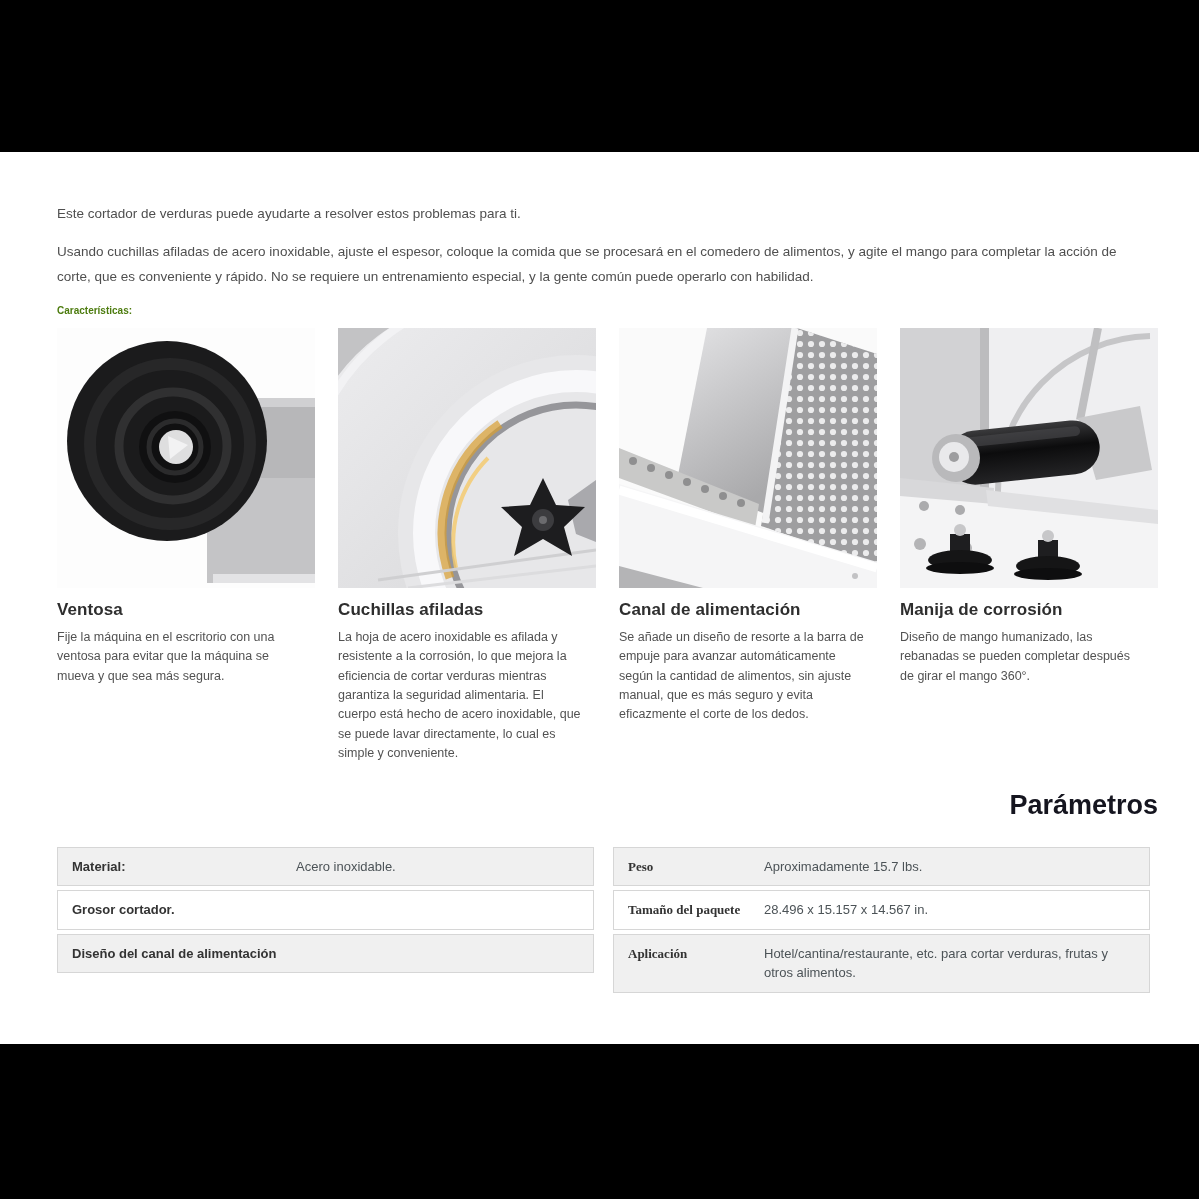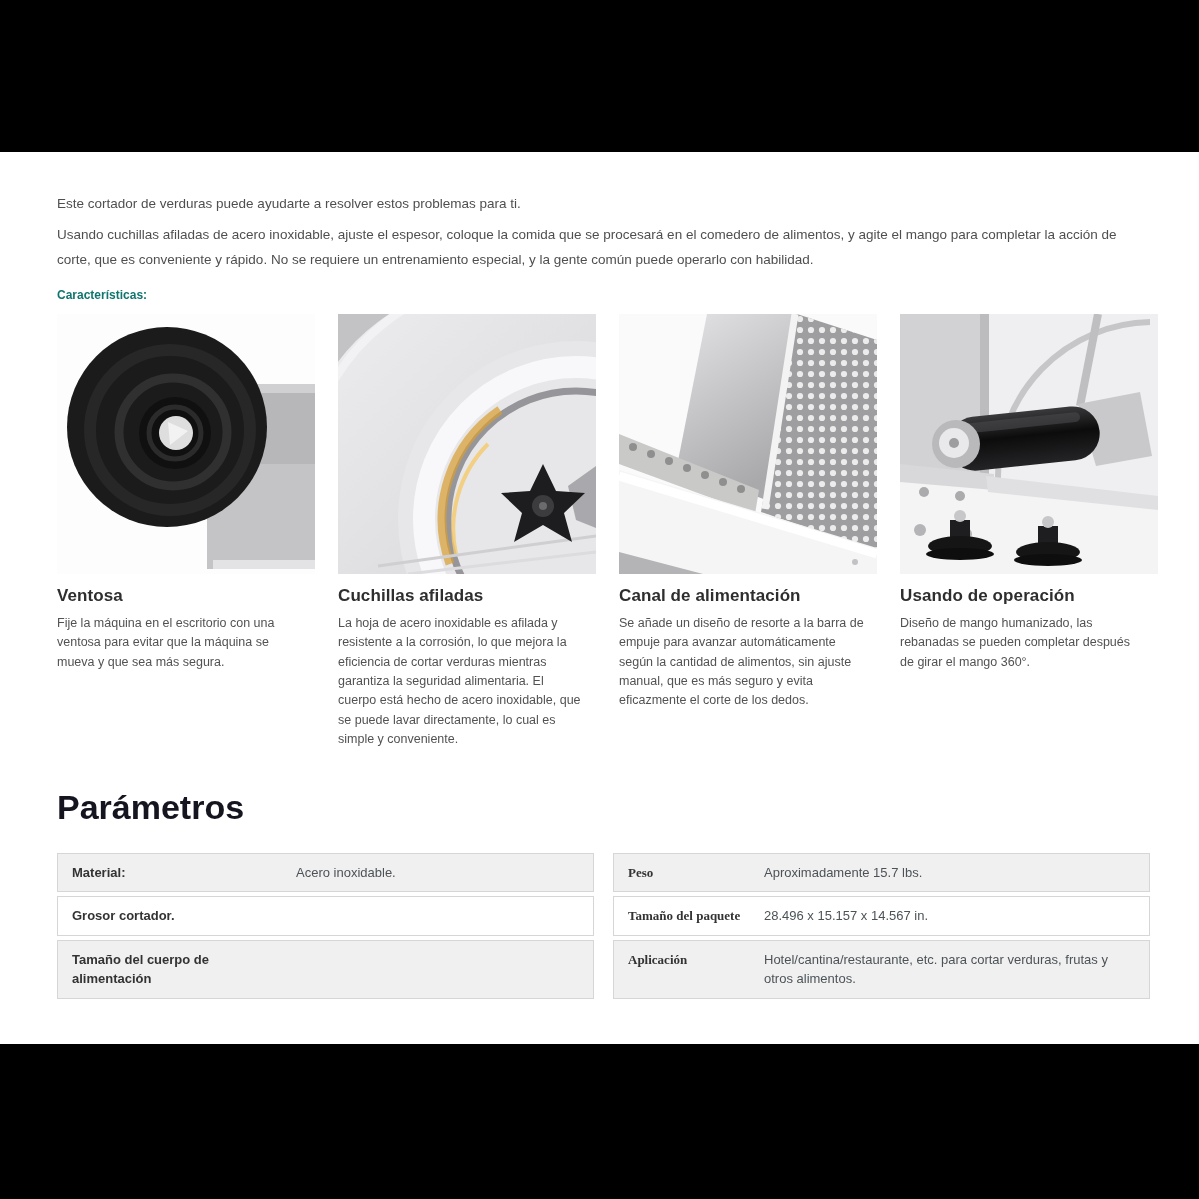--- a/index.html
+++ b/index.html
@@ -1,31 +1,31 @@
 <!DOCTYPE html>
 <html><head>
 <meta charset="utf-8">
 <style>
   html,body{margin:0;padding:0;background:#000;}
   .page{position:relative;width:1199px;height:1199px;background:#ffffff;overflow:hidden;
         font-family:"Liberation Sans",sans-serif;}
   .letterbox{position:absolute;left:0;width:1199px;background:#000000;}
   .letterbox.top{top:0;height:152px;}
   .letterbox.bottom{top:1044px;height:155px;}
-  .content{position:absolute;left:57px;top:154px;width:1101px;color:#4a4a4a;}
+  .content{position:absolute;left:57px;top:164px;width:1101px;color:#4a4a4a;}
   .intro-p{font-size:13.5px;line-height:1.8;color:#4f4f4f;margin:0;width:1085px;}
   .intro-p.first{margin-top:38px;}
-  .intro-p.second{margin-top:7px;}
-  .features-heading{margin:16px 0 0 0;font-size:12px;font-weight:bold;color:#0f766e;}
+  .intro-p.second{margin-top:14px;}
+  .features-heading{margin:16px 0 0 0;font-size:10px;font-weight:bold;color:#4d7c0f;}
   .features-row{display:flex;gap:23px;margin-top:12px;}
   .feature-col{width:258px;flex:0 0 258px;}
   .feature-img{width:258px;height:260px;display:block;}
   .feature-title{margin:12px 0 0 0;font-size:17px;font-weight:bold;color:#2e2e2e;letter-spacing:.1px;}
   .feature-desc{margin:8px 0 0 0;font-size:12.5px;line-height:1.55;color:#525252;width:246px;}
-  .params-heading{margin:38px 0 0 0;text-align:left;font-size:34px;font-weight:bold;color:#15151f;}
+  .params-heading{margin:26px 0 0 0;text-align:right;font-size:27px;font-weight:bold;color:#15151f;}
   .tables-row{display:flex;gap:19px;margin-top:26px;width:1093px;}
   .param-table{flex:0 0 537px;width:537px;display:flex;flex-direction:column;gap:4px;}
   .param-row{display:flex;border:1px solid #d6d6d6;background:#ffffff;box-sizing:border-box;}
   .param-row.striped{background:#f0f0f0;}
   .param-label{box-sizing:border-box;padding:9px 14px;font-size:13px;line-height:1.5;
                font-weight:bold;color:#333333;}
   .param-value{box-sizing:border-box;padding:9px 11px 9px 0;font-size:13px;line-height:1.5;color:#4c5357;flex:1;}
   .lt .param-label{width:238px;}
   .rt .param-label{width:150px;font-family:Liberation Serif, serif;}
   svg{display:block;}
@@ -164,40 +164,40 @@
             <ellipse cx="60" cy="240" rx="34" ry="6" fill="#0e0e0f"></ellipse>
             <circle cx="60" cy="202" r="6" fill="#c7c7c9"></circle>
           </g>
           <g>
             <rect x="138" y="212" width="20" height="24" fill="#1e1e20"></rect>
             <ellipse cx="148" cy="238" rx="32" ry="10" fill="#151516"></ellipse>
             <ellipse cx="148" cy="246" rx="34" ry="6" fill="#0e0e0f"></ellipse>
             <circle cx="148" cy="208" r="6" fill="#c7c7c9"></circle>
           </g>
         </svg>
-        <h4 class="feature-title">Usando de operación</h4>
+        <h4 class="feature-title">Manija de corrosión</h4>
         <p class="feature-desc">Diseño de mango humanizado, las rebanadas se pueden completar después de girar el mango 360°.</p>
       </div>
 
     </div>
 
     <h2 class="params-heading">Parámetros</h2>
 
     <div class="tables-row">
 
       <div class="param-table lt">
         <div class="param-row striped">
           <div class="param-label">Material:</div>
           <div class="param-value">Acero inoxidable.</div>
         </div>
         <div class="param-row">
           <div class="param-label">Grosor cortador.</div>
         </div>
         <div class="param-row striped">
-          <div class="param-label">Tamaño del cuerpo de alimentación</div>
+          <div class="param-label">Diseño del canal de alimentación</div>
         </div>
       </div>
 
       <div class="param-table rt">
         <div class="param-row striped">
           <div class="param-label">Peso</div>
           <div class="param-value">Aproximadamente 15.7 lbs.</div>
         </div>
         <div class="param-row">
           <div class="param-label">Tamaño del paquete</div>

